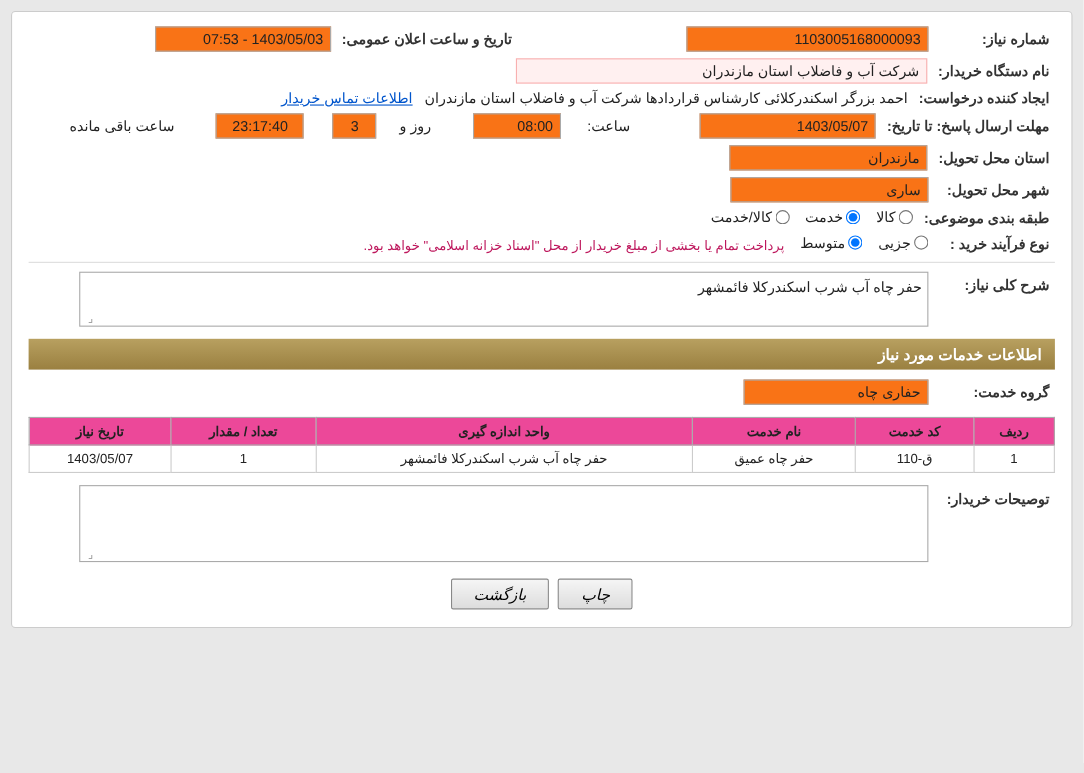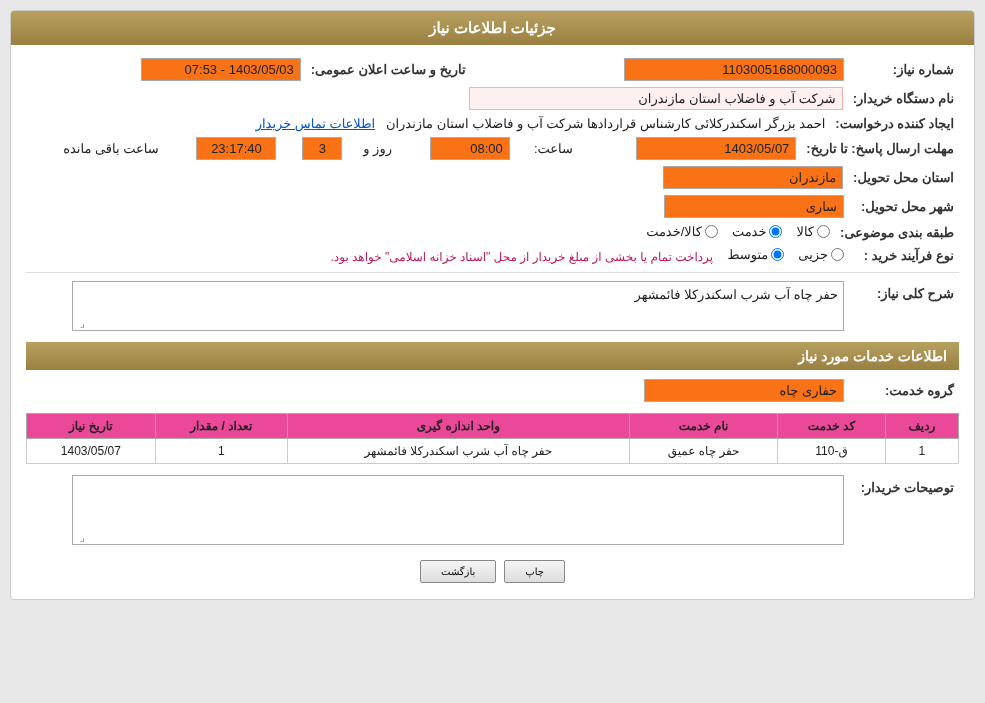--- a/index.html
+++ b/index.html
@@ -122,45 +122,43 @@
       margin: 12px 0 6px 0;
       display: flex;
       justify-content: center;
       gap: 8px;
     }
     .btn {
       padding: 5px 20px;
       border: 1px solid #888;
       background: linear-gradient(to bottom, #f5f5f5, #ddd);
       cursor: pointer;
-      font-size: 10px;
+      font-size: 14px;
       font-family: Tahoma, Arial, sans-serif;
       border-radius: 2px;
+      font-style: italic;
     }
     .separator-line {
       border-top: 1px solid #ddd;
       margin: 5px 0;
     }
     table.form-table {
       width: 100%;
       border-collapse: collapse;
     }
     table.form-table td {
       padding: 3px 5px;
       vertical-align: middle;
     }
   </style>
 </head>
 <body>
 
 <div class="page-wrapper">
   <div class="main-card">
-    <div class="card-header">
-      <span>جزئیات اطلاعات نیاز</span>
-    </div>
     <div class="card-body">
 
       <table class="form-table">
         <tbody>
             <tr>
           <td class="label-cell" style="width:110px">شماره نیاز:</td>
           <td>
             <div class="input-box input-wide">1103005168000093</div>
           </td>
           <td class="label-cell" style="width:160px;text-align:center">تاریخ و ساعت اعلان عمومی:</td>
@@ -307,21 +305,21 @@
 
       <div class="section-header">
         <span>اطلاعات خدمات مورد نیاز</span>
       </div>
 
       <table class="form-table">
         <tbody>
             <tr>
           <td class="label-cell" style="width:110px">گروه خدمت:</td>
           <td>
-            <div class="input-box" style="width:200px">حفاری چاه</div>
+            <div class="input-box" style="width:168px">حفاری چاه</div>
           </td>
         </tr>
       </tbody>
         </table>
 
       <div style="margin: 8px 0">
         <table class="data-table">
           <thead>
             <tr>
               <th>ردیف</th>

